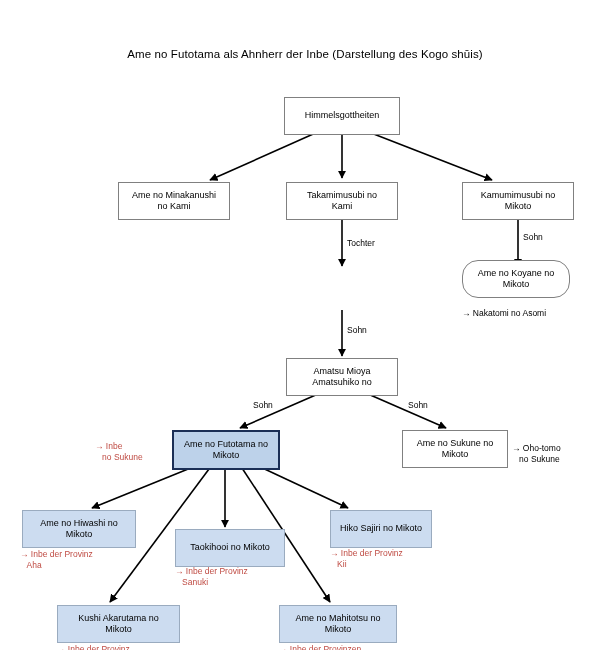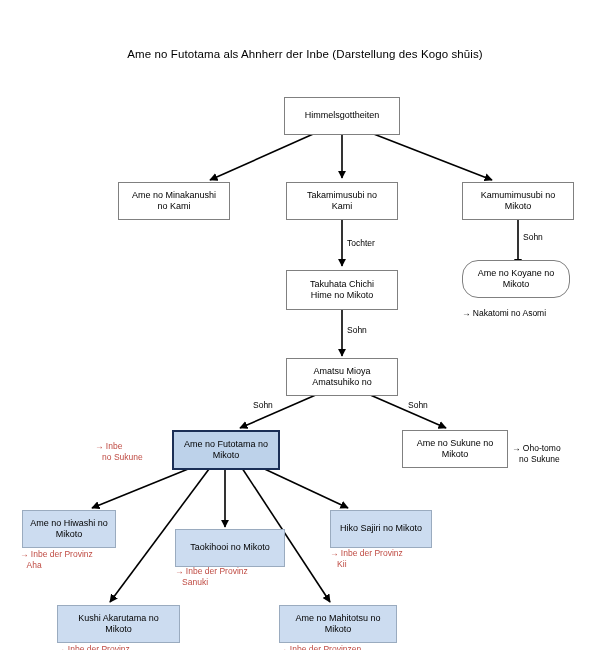--- a/index.html
+++ b/index.html
@@ -117,36 +117,34 @@
 
   <div class="node plain" style="left:118px; top:142px; width:112px; height:34px; white-space:pre-line;">Ame no Minakanushi
 no Kami</div>
 
   <div class="node plain" style="left:286px; top:142px; width:112px; height:34px; white-space:pre-line;">Takamimusubi no
 Kami</div>
 
   <div class="node plain" style="left:462px; top:142px; width:112px; height:34px; white-space:pre-line;">Kamumimusubi no
 Mikoto</div>
 
-  <div class="node plain" style="left:286px; top:230px; width:112px; height:40px; white-space:pre-line;">Takuhata Chichi
-Hime no Mikoto</div>
 
   <div class="node plain" style="left:462px; top:220px; width:108px; height:36px; white-space:pre-line;border-radius:16px;">Ame no Koyane no
 Mikoto</div>
 
   <div class="node plain" style="left:286px; top:318px; width:112px; height:36px; white-space:pre-line;">Amatsu Mioya
 Amatsuhiko no</div>
 
   <div class="node focus" style="left:172px; top:390px; width:108px; height:35px; white-space:pre-line;">Ame no Futotama no
 Mikoto</div>
 
   <div class="node plain" style="left:402px; top:390px; width:106px; height:35px; white-space:pre-line;">Ame no Sukune no
 Mikoto</div>
 
-  <div class="node highlight" style="left:22px; top:470px; width:94px; height:35px; white-space:pre-line;">Ame no Hiwashi no
+  <div class="node highlight" style="left:22px; top:470px; width:114px; height:35px; white-space:pre-line;">Ame no Hiwashi no
 Mikoto</div>
 
   <div class="node highlight" style="left:175px; top:489px; width:110px; height:33px;">Taokihooi no Mikoto</div>
 
   <div class="node highlight" style="left:330px; top:470px; width:102px; height:33px;">Hiko Sajiri no Mikoto</div>
 
   <div class="node highlight" style="left:57px; top:565px; width:123px; height:35px; white-space:pre-line;">Kushi Akarutama no
 Mikoto</div>
 
   <div class="node highlight" style="left:279px; top:565px; width:118px; height:35px; white-space:pre-line;">Ame no Mahitotsu no

